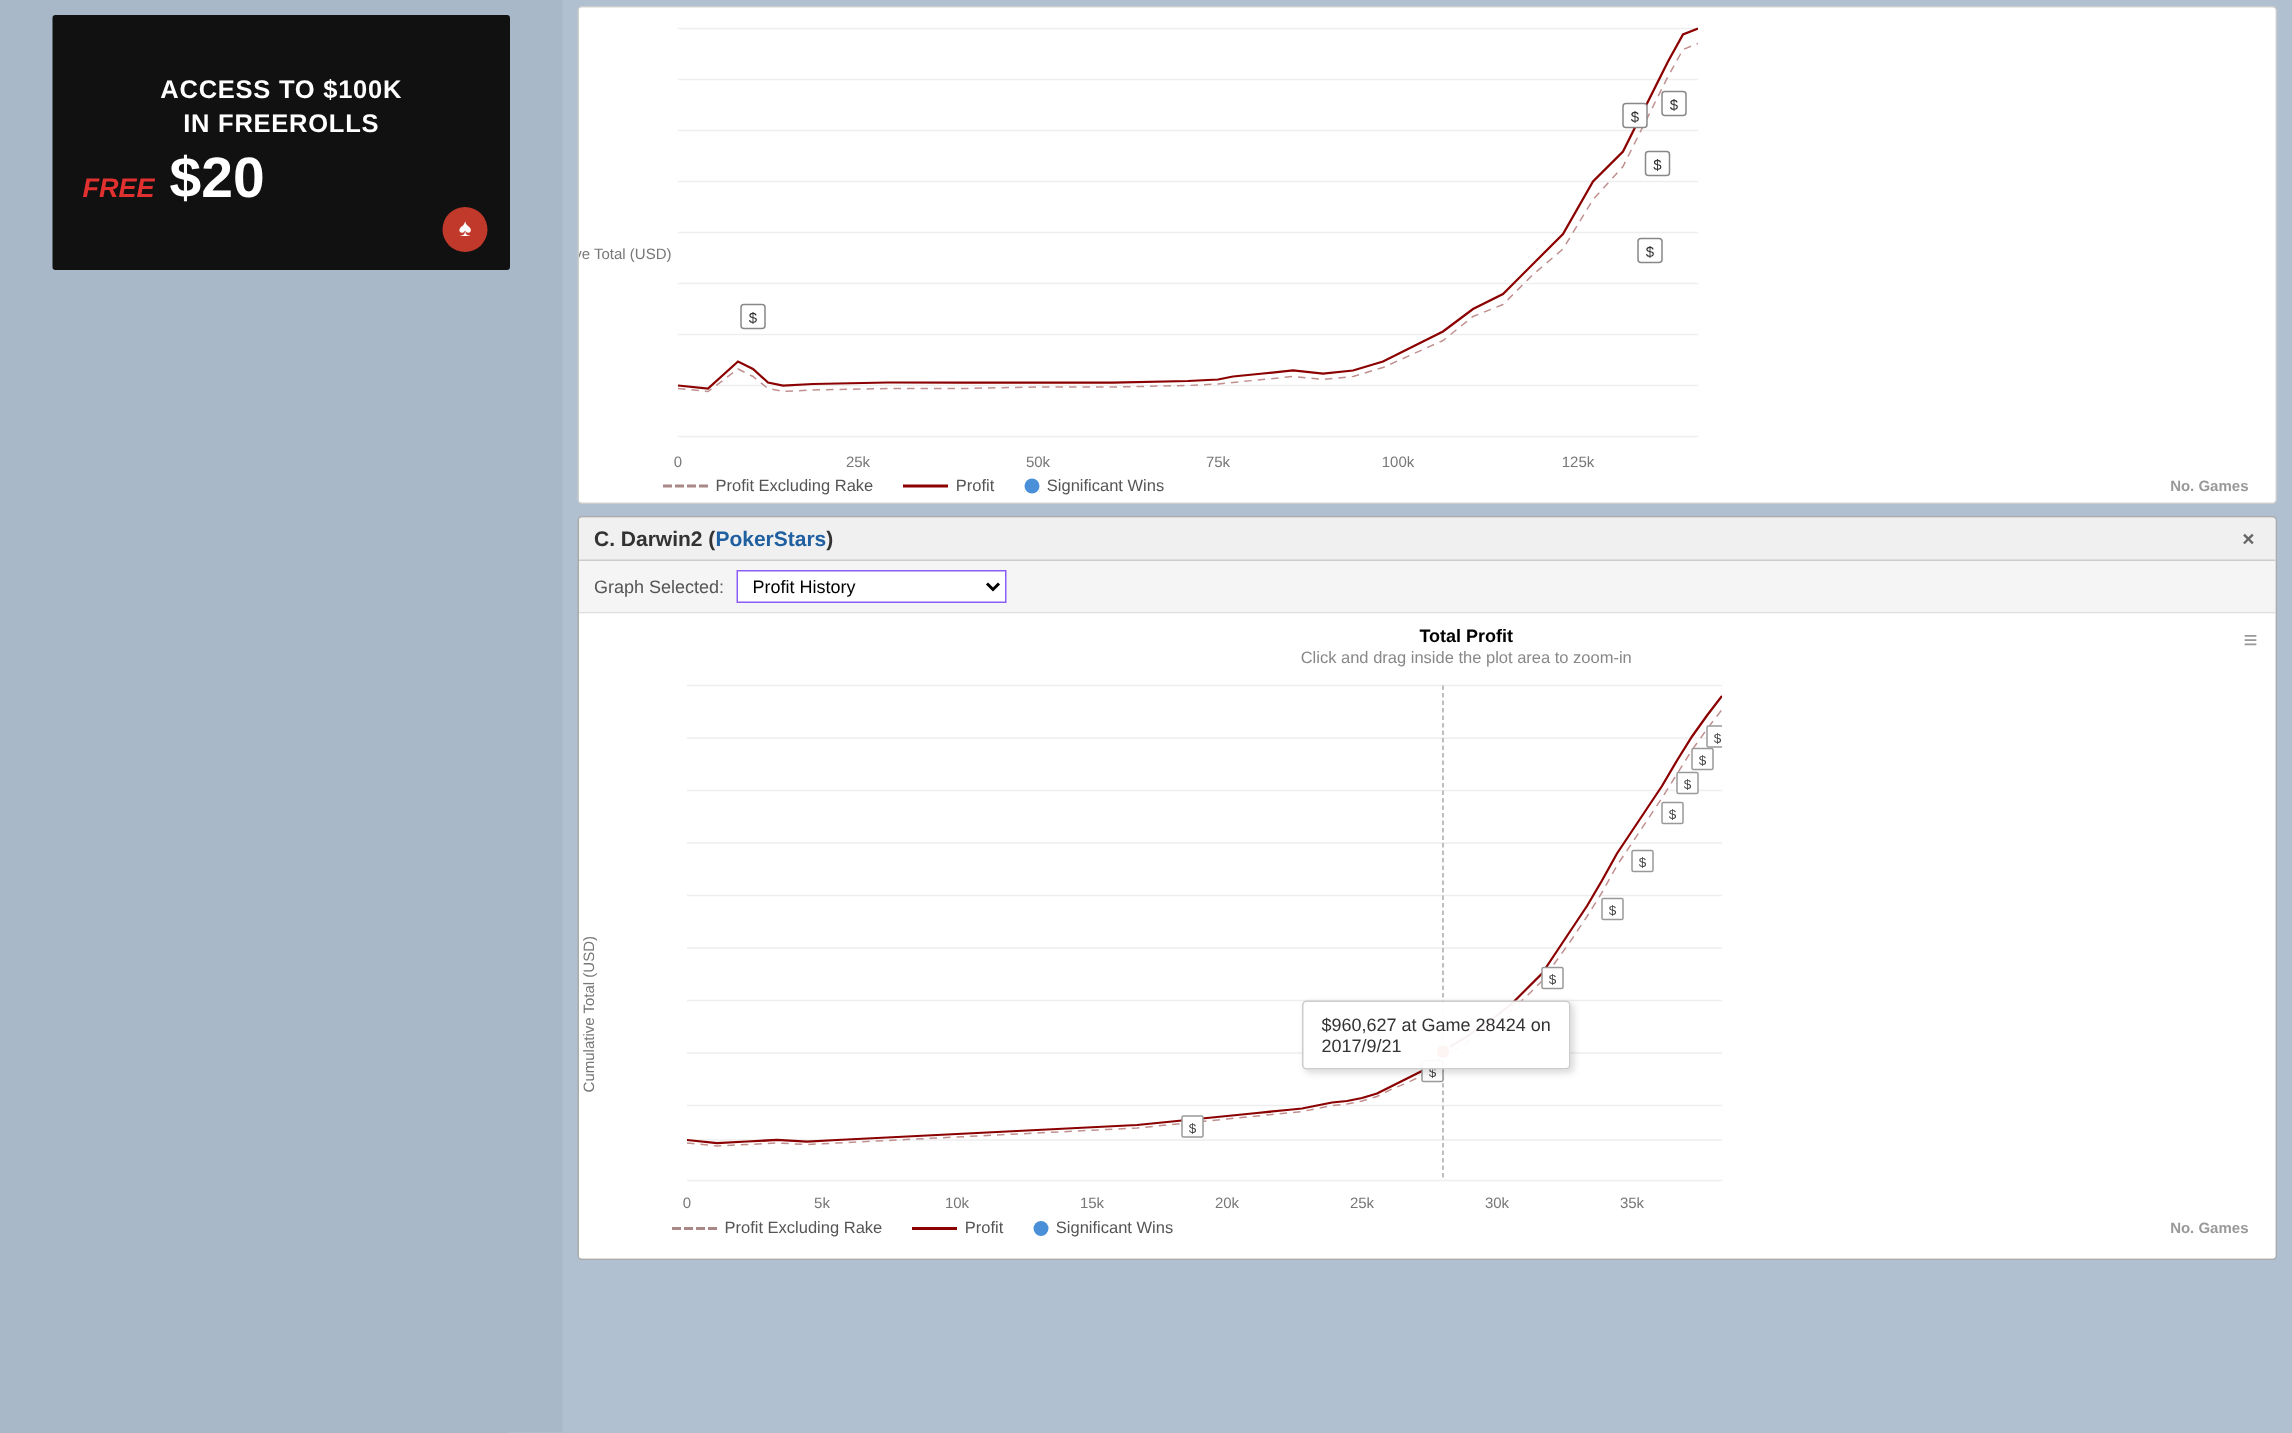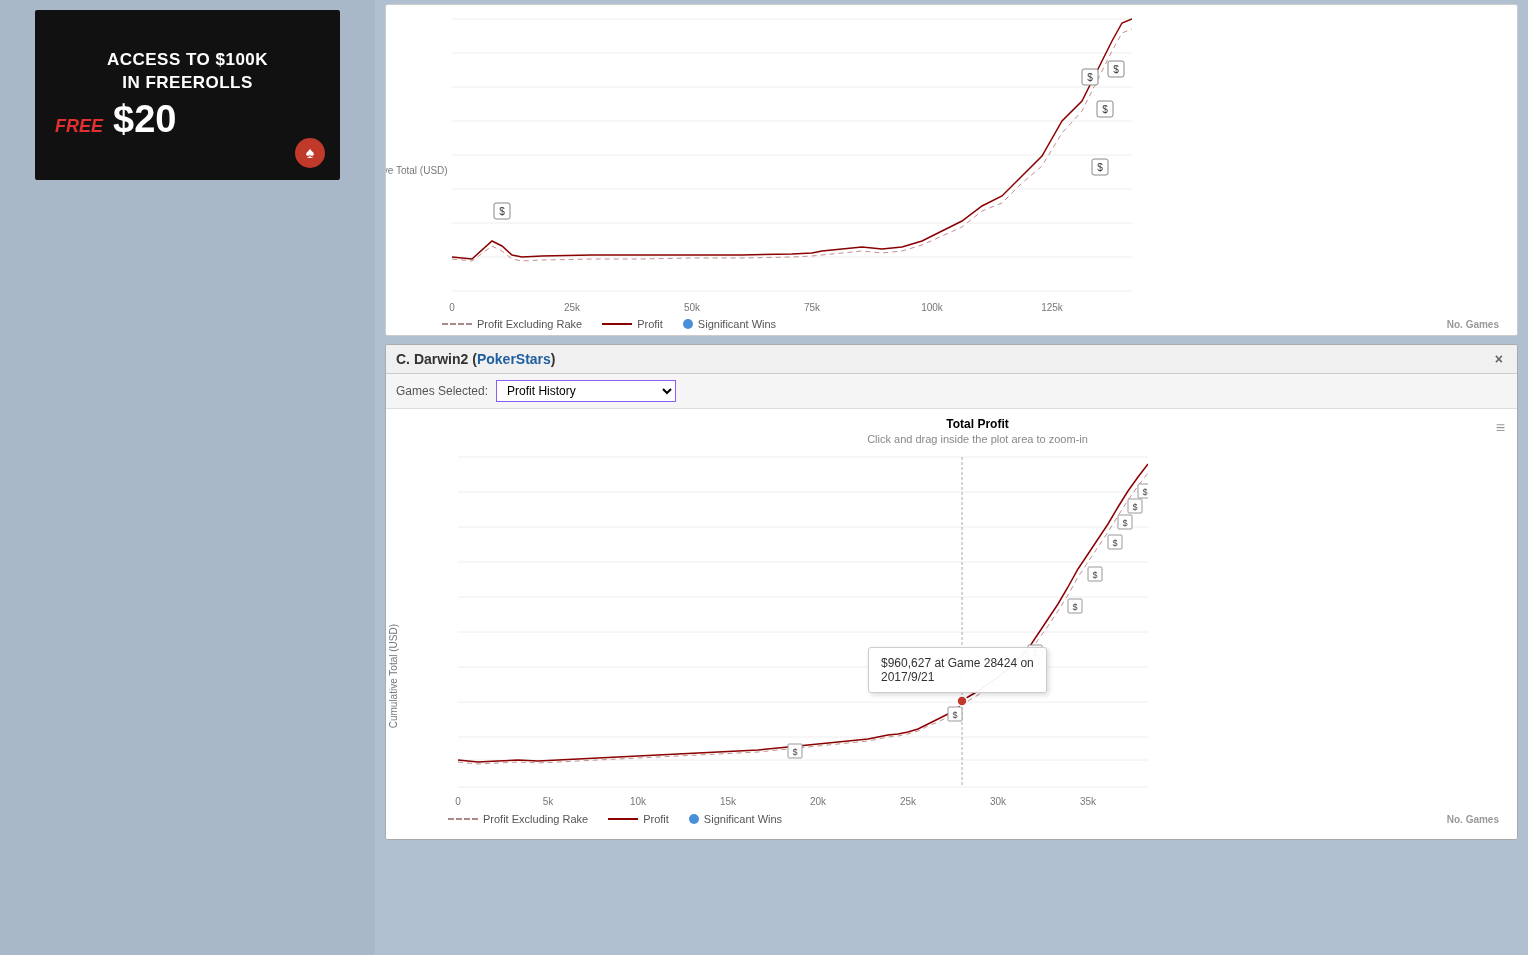--- a/index.html
+++ b/index.html
@@ -404,21 +404,21 @@
       <div class="panel-header">
         <span class="panel-title">
           <span>C. Darwin2</span>
           (<a href="#">PokerStars</a>)
         </span>
         <button class="panel-close">×</button>
       </div>
 
 
       <div class="graph-select-bar">
-        <span class="graph-select-label">Games Selected:</span>
+        <span class="graph-select-label">Graph Selected:</span>
         <select class="graph-select-dropdown">
           <option>Profit History</option>
           <option>ROI History</option>
           <option>Win Rate</option>
           <option>Stack Size</option>
         </select>
       </div>
 
       <div class="chart-wrapper" style="padding: 8px 10px 5px 62px; height: 430px; position:relative;">
 
@@ -499,21 +499,21 @@
             <rect x="680" y="50" width="14" height="14" fill="white" stroke="#999" stroke-width="1" rx="1"></rect>
             <text x="687" y="61" font-size="9" fill="#444" text-anchor="middle">$</text>
 
             <rect x="690" y="35" width="14" height="14" fill="white" stroke="#999" stroke-width="1" rx="1"></rect>
             <text x="697" y="46" font-size="9" fill="#444" text-anchor="middle">$</text>
 
             <circle cx="514" cy="252" r="5" fill="#c0392b" stroke="#fff" stroke-width="1.5"></circle>
 
           </svg>
 
-          <div class="tooltip-box" style="left: 420px; top: 198px;">
+          <div class="tooltip-box" style="left: 420px; top: 218px;">
             <div>$960,627 at Game 28424 on</div>
             <div>2017/9/21</div>
           </div>
         </div>
 
         <div style="display:flex;justify-content:center;align-items:center;gap:20px;font-size:11px;color:#555;margin-top:4px;">
           <div class="legend-item">
             <div class="legend-line-dashed"></div>
             <span>Profit Excluding Rake</span>
           </div>

